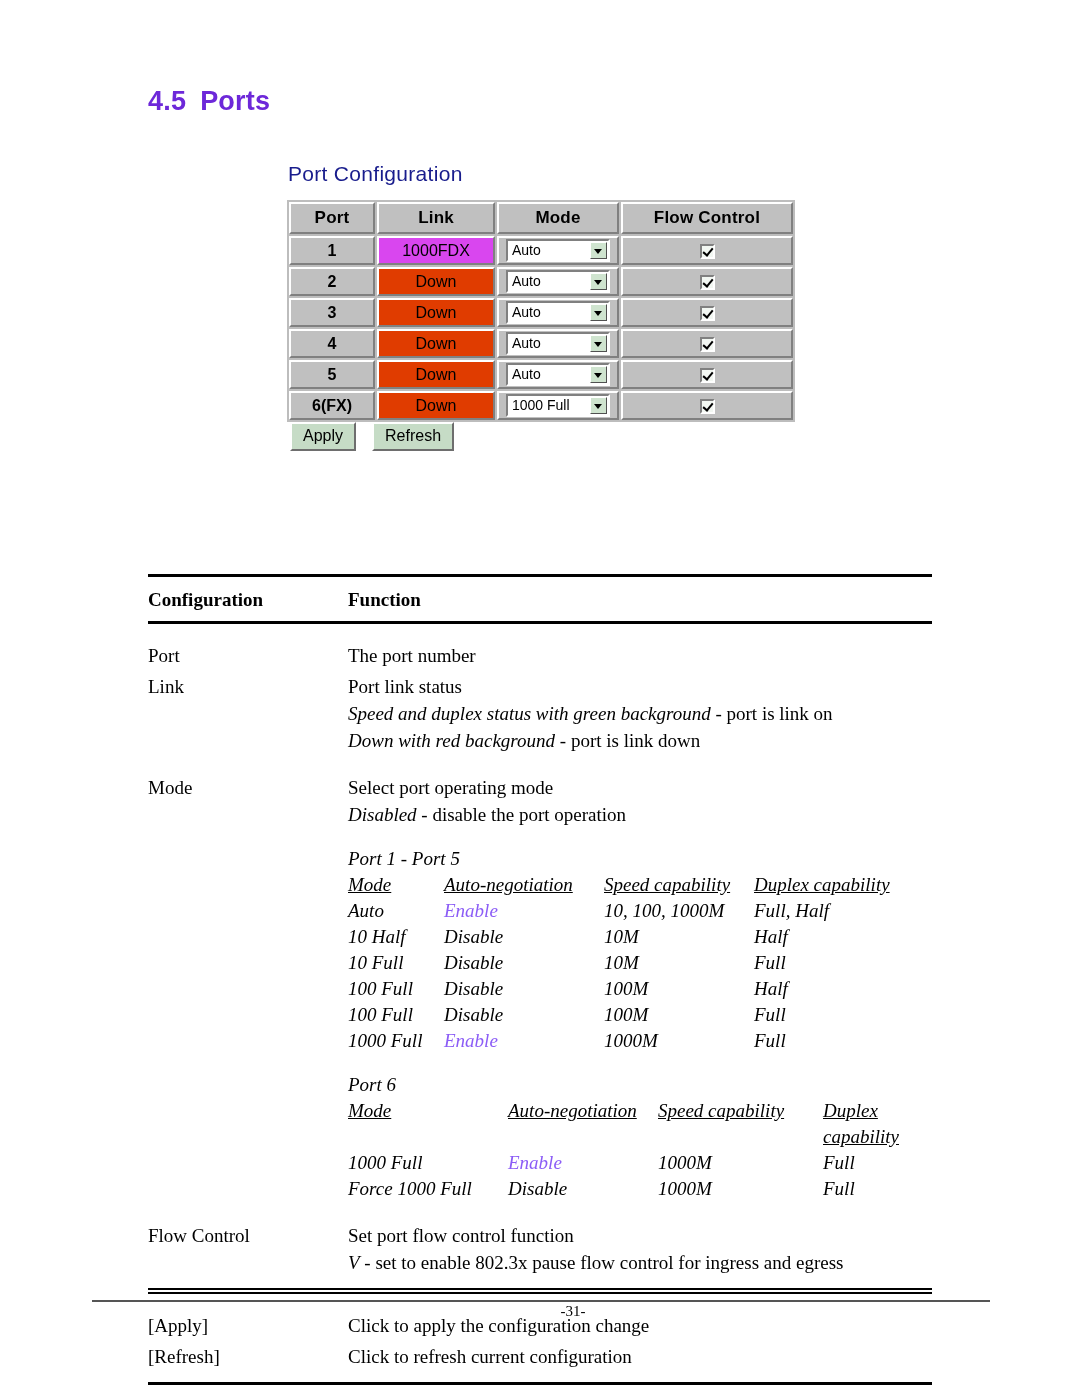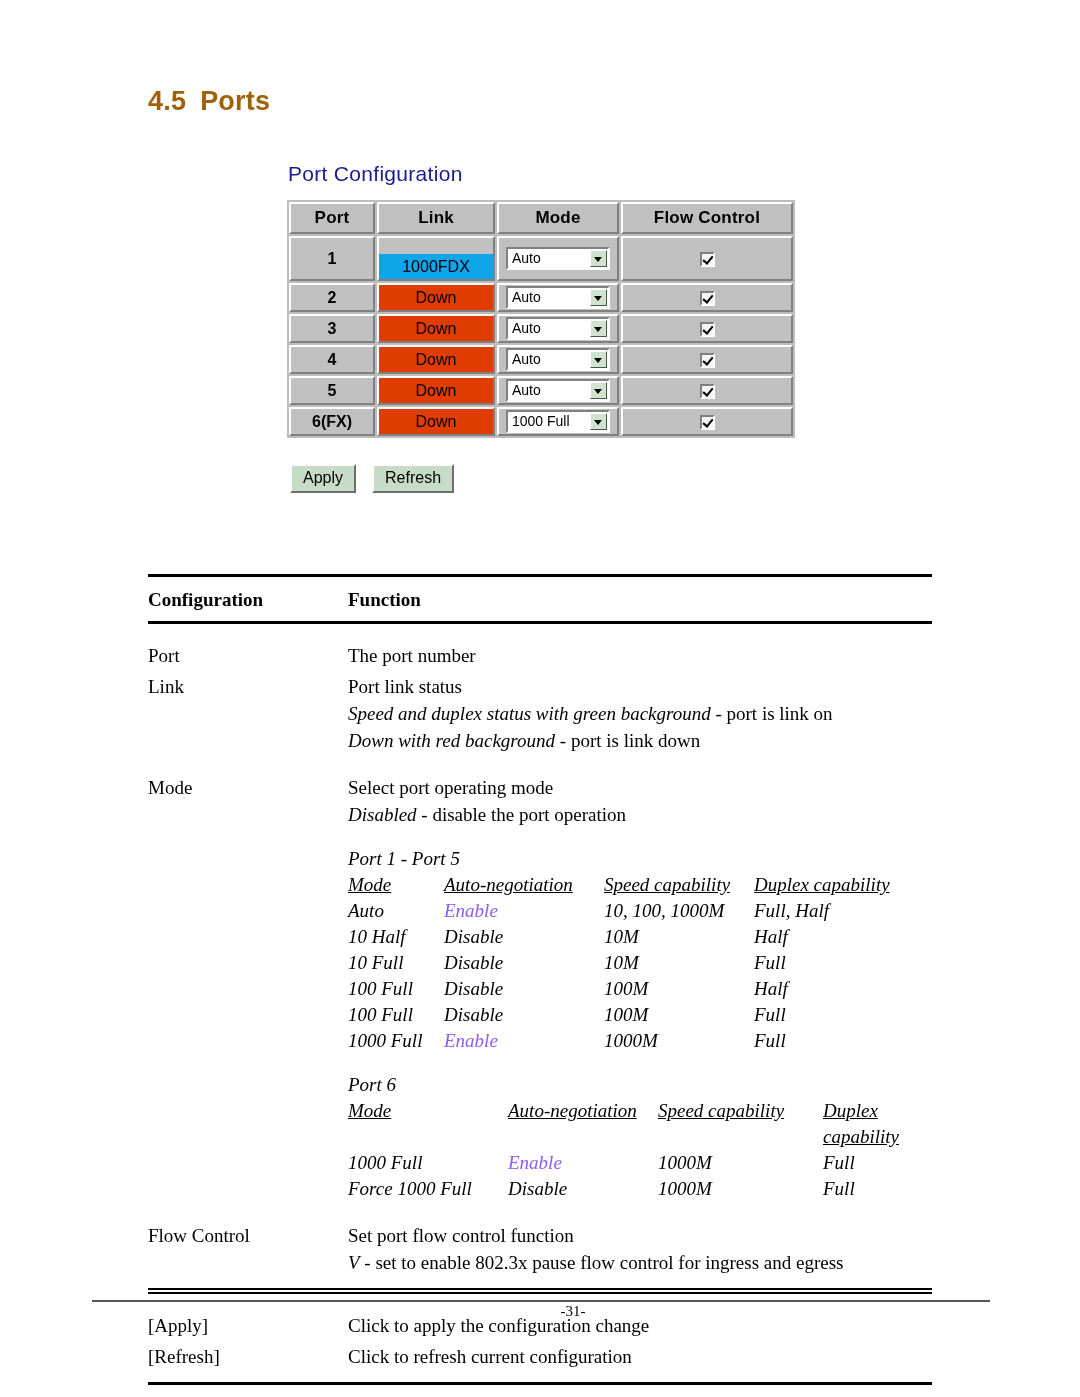--- a/index.html
+++ b/index.html
@@ -19,21 +19,21 @@
 
   
   .section-heading {
     position: absolute;
     left: 148px;
     top: 86px;
     font-family: "Liberation Sans", sans-serif;
     font-weight: bold;
     font-size: 27px;
     letter-spacing: 0.2px;
-    color: #a16207;
+    color: #6d28d9;
     white-space: pre;
   }
   .section-heading .num { margin-right: 14px; }
 
   
   .shot {
     position: absolute;
     left: 287px;
     top: 162px;
     width: 520px;
@@ -90,21 +90,21 @@
 
   .link-badge {
     display: block;
     height: 25px;
     line-height: 25px;
     font-size: 16px;
     color: #000;
     font-family: "Liberation Sans", sans-serif;
     margin: 0;
   }
-  .link-up   { background: #0ea5e9; font-weight: normal; margin-top: 16px; }
+  .link-up   { background: #d946ef; font-weight: normal; }
   .link-down { background: #e03c00; }
 
   
   .select {
     display: inline-block;
     position: relative;
     width: 104px;
     height: 23px;
     background: #ffffff;
     border-top: 2px solid #808080;
@@ -170,21 +170,20 @@
     top: 0px;
     width: 4px;
     height: 8px;
     border: solid #000;
     border-width: 0 2px 2px 0;
     transform: rotate(40deg);
   }
 
   
   .btnrow {
-    margin-top: 26px;
     padding-left: 3px;
   }
   .btn {
     display: inline-block;
     background: #c6dcc6;
     border-top: 2px solid #ffffff;
     border-left: 2px solid #ffffff;
     border-right: 2px solid #6e6e6e;
     border-bottom: 2px solid #6e6e6e;
     font-family: "Liberation Sans", sans-serif;

